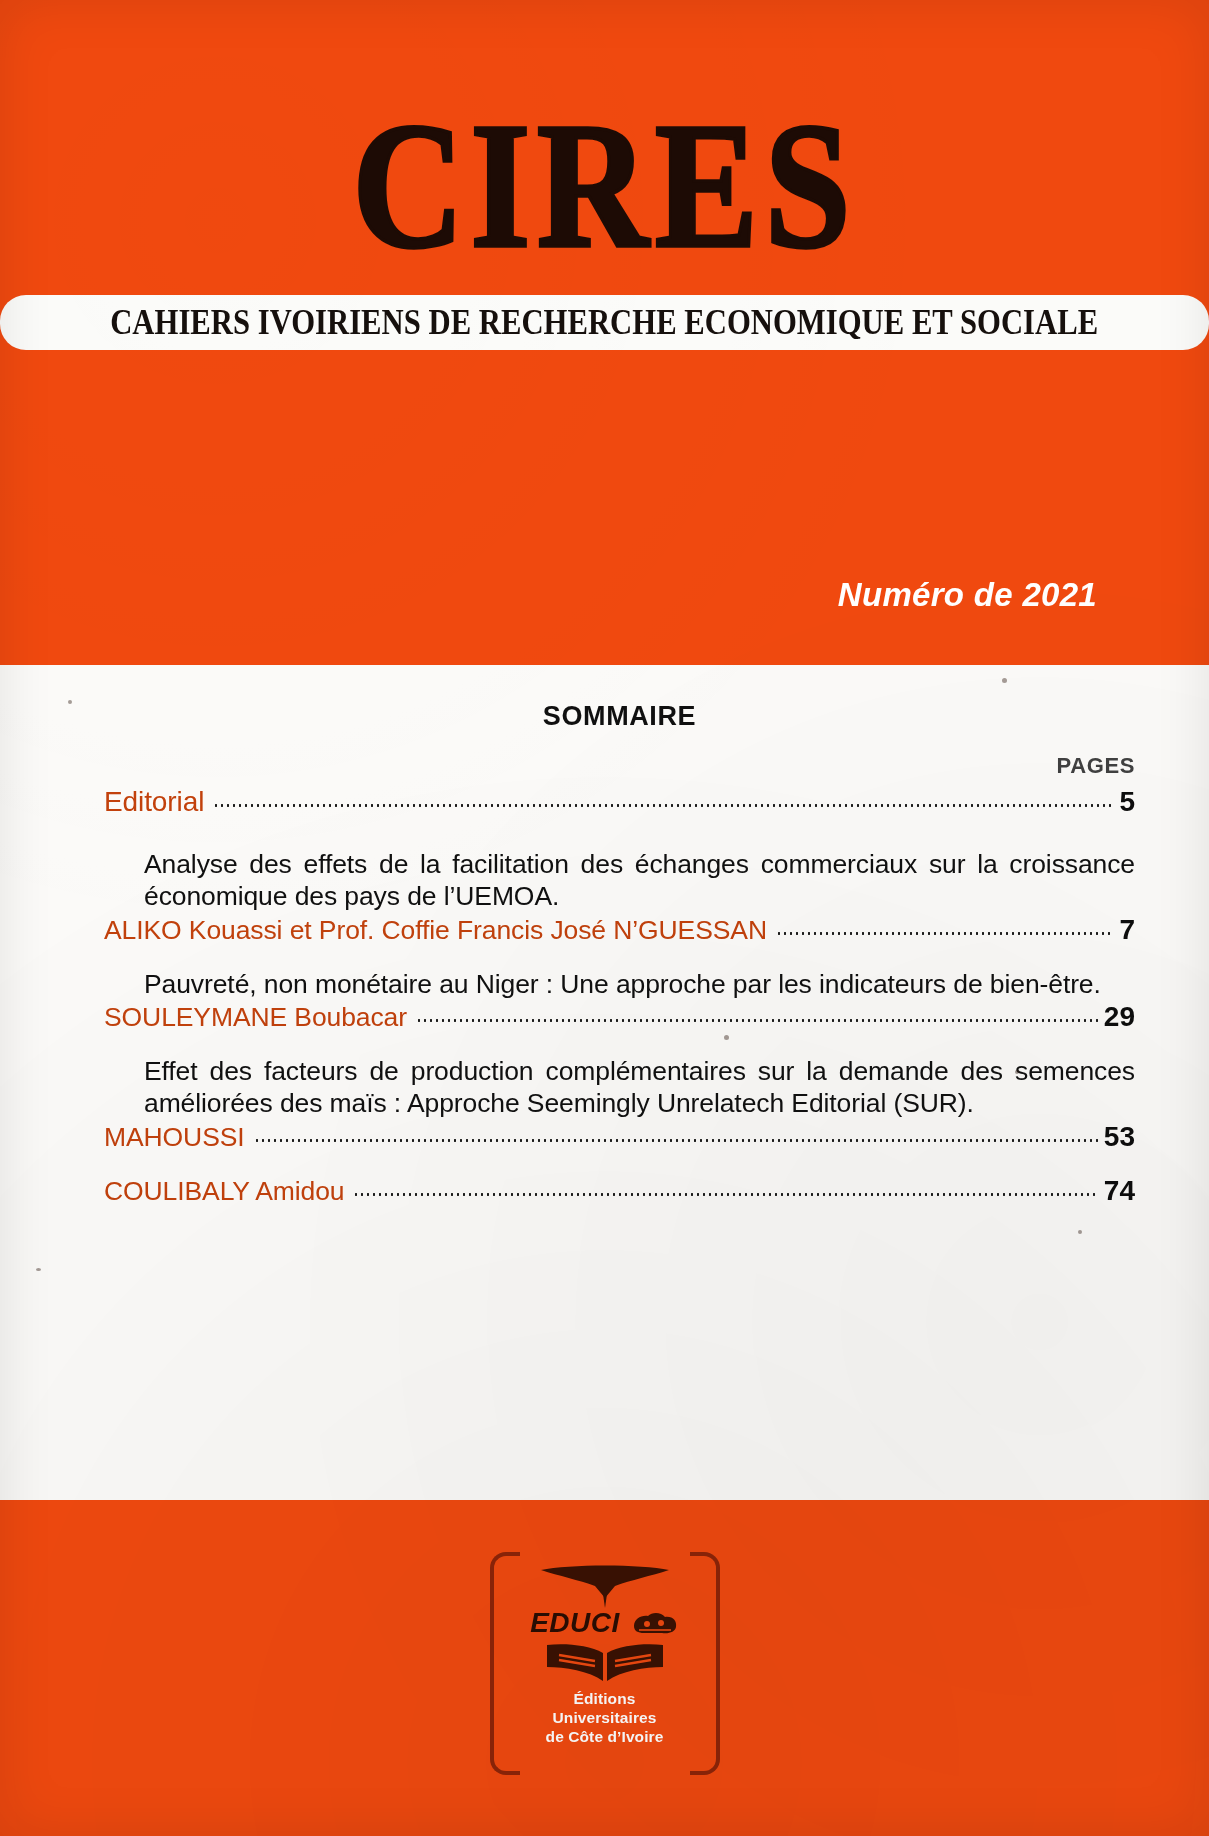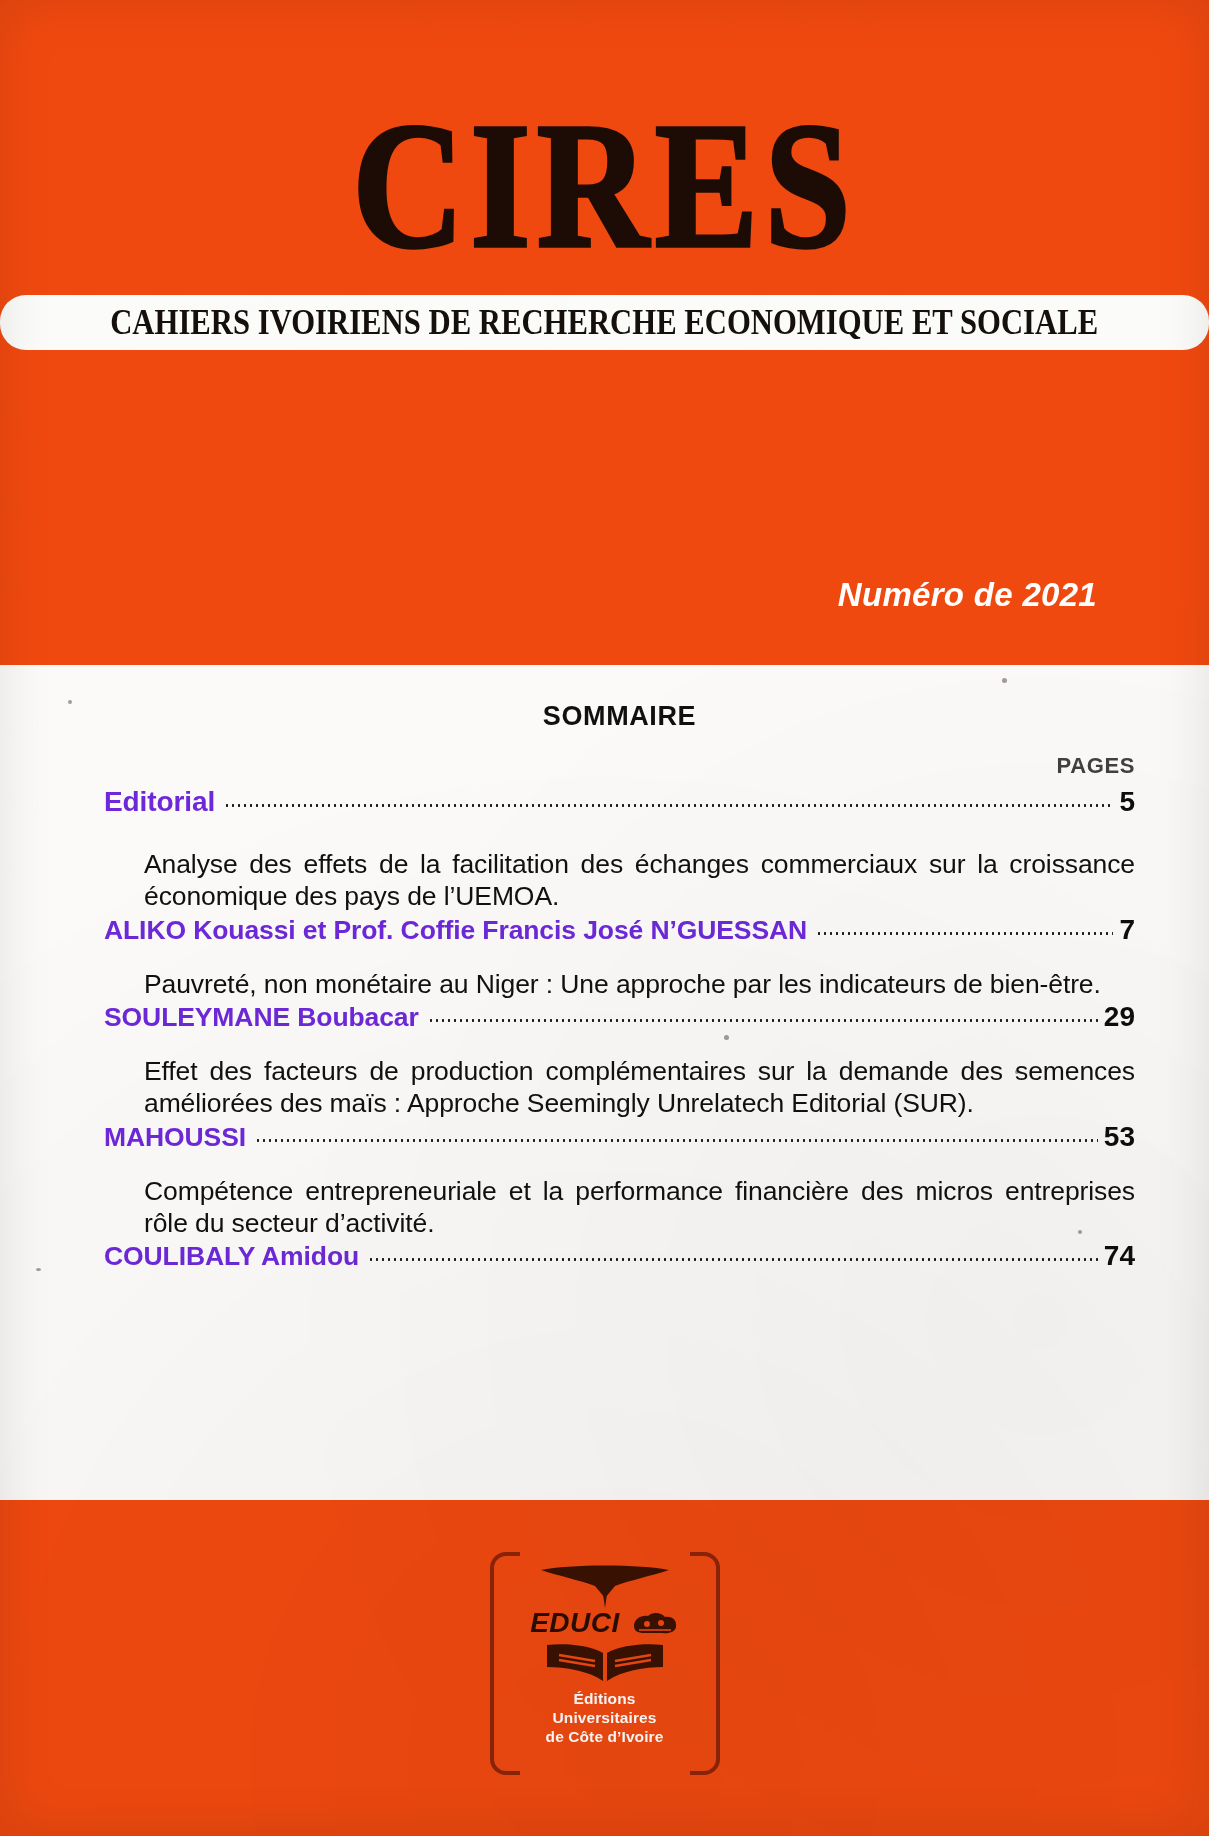--- a/index.html
+++ b/index.html
@@ -162,23 +162,23 @@
     margin-left: 40px;
   }
 
   .leader-row {
     display: flex;
     align-items: baseline;
     width: 100%;
     margin-top: 1px;
   }
   .leader-row .label {
-    font-weight: bold;
+    font-weight: normal;
     font-size: 26.5px;
-    color: #6d28d9;
+    color: #c2410c;
     white-space: nowrap;
     letter-spacing: -0.1px;
     text-align: right;
   }
   .leader-row .label.big {
     font-size: 28px;
   }
   .leader-row .dots {
     flex: 1 1 auto;
     margin: 0 6px 0 9px;
@@ -344,21 +344,20 @@
         <div class="entry">
           <div class="desc">Effet des facteurs de production complémentaires sur la demande des semences améliorées des maïs : Approche Seemingly Unrelatech Editorial (SUR).</div>
           <div class="leader-row">
             <span class="label">MAHOUSSI</span>
             <span class="dots"></span>
             <span class="pageno">53</span>
           </div>
         </div>
 
         <div class="entry">
-          <div class="desc">Compétence entrepreneuriale et la performance financière des micros entreprises rôle du secteur d’activité.</div>
           <div class="leader-row">
             <span class="label">COULIBALY Amidou</span>
             <span class="dots"></span>
             <span class="pageno">74</span>
           </div>
         </div>
 
       </div>
     </div>
   </div>

